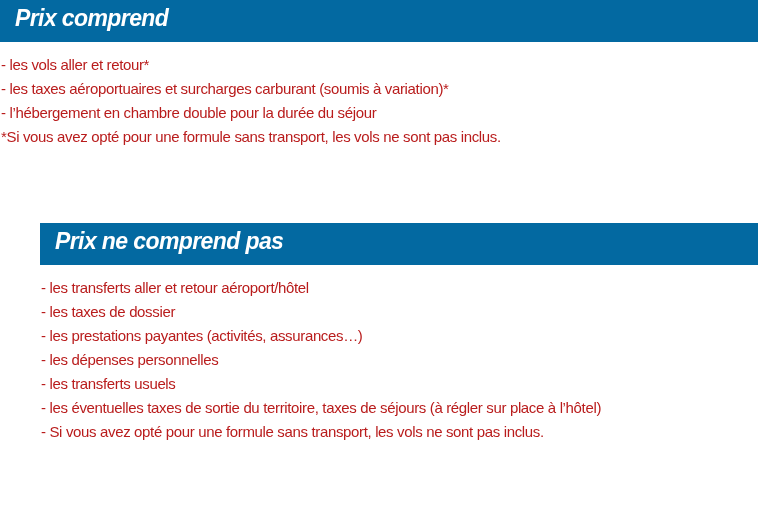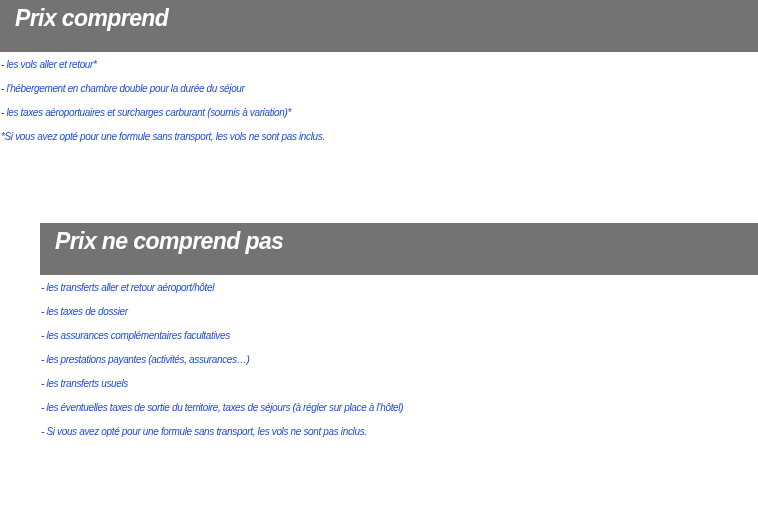--- a/index.html
+++ b/index.html
@@ -1,47 +1,47 @@
 <!DOCTYPE html>
 <html><head>
   <meta charset="utf-8">
   <style>
     html, body { margin: 0; padding: 0; background: #ffffff; }
     body { width: 758px; height: 524px; position: relative; overflow: hidden; font-family: "DejaVu Sans", sans-serif; }
     .section { position: absolute; left: 0; width: 758px; }
-    .bar { height: 52px; background: #737373; position: relative; padding-left: 36px; }
+    .bar { height: 42px; background: #0369a1; position: relative; padding-left: 36px; }
     .bar h2 { margin: 0; position: absolute; left: 15px; top: 0; line-height: 37px; font-size: 23px; font-style: italic; font-weight: bold; color: #ffffff; letter-spacing: -0.6px; font-family: "Liberation Sans", sans-serif; }
     .list { margin: 0; padding: 0; list-style: none; position: absolute; left: 1px; }
-    .list li { height: 24px; line-height: 24px; font-size: 10px; font-style: italic; color: #1d4ed8; white-space: nowrap; letter-spacing: -0.35px; font-family: "Liberation Sans", sans-serif; }
+    .list li { height: 24px; line-height: 24px; font-size: 15px; color: #b91c1c; white-space: nowrap; letter-spacing: -0.35px; font-family: "Liberation Sans", sans-serif; }
     #sec1 { top: 0; }
     #sec1 .list { top: 53px; }
     #sec2 { top: 223px; margin-left: 40px; }
     #sec2 .list { top: 53px; }
   </style>
 </head>
 <body>
 
 <div class="section" id="sec1">
   <div class="bar">
     <h2>Prix comprend</h2>
   </div>
   <ul class="list">
     <li>- les vols aller et retour*</li>
+    <li>- les taxes aéroportuaires et surcharges carburant (soumis à variation)*</li>
     <li>- l’hébergement en chambre double pour la durée du séjour</li>
-    <li>- les taxes aéroportuaires et surcharges carburant (soumis à variation)*</li>
     <li>*Si vous avez opté pour une formule sans transport, les vols ne sont pas inclus.</li>
   </ul>
 </div>
 
 <div class="section" id="sec2">
   <div class="bar">
     <h2>Prix ne comprend pas</h2>
   </div>
   <ul class="list">
     <li>- les transferts aller et retour aéroport/hôtel</li>
     <li>- les taxes de dossier</li>
-    <li>- les assurances complémentaires facultatives</li>
     <li>- les prestations payantes (activités, assurances…)</li>
+    <li>- les dépenses personnelles</li>
     <li>- les transferts usuels</li>
     <li>- les éventuelles taxes de sortie du territoire, taxes de séjours (à régler sur place à l’hôtel)</li>
     <li>- Si vous avez opté pour une formule sans transport, les vols ne sont pas inclus.</li>
   </ul>
 </div>
 
 </body></html>

